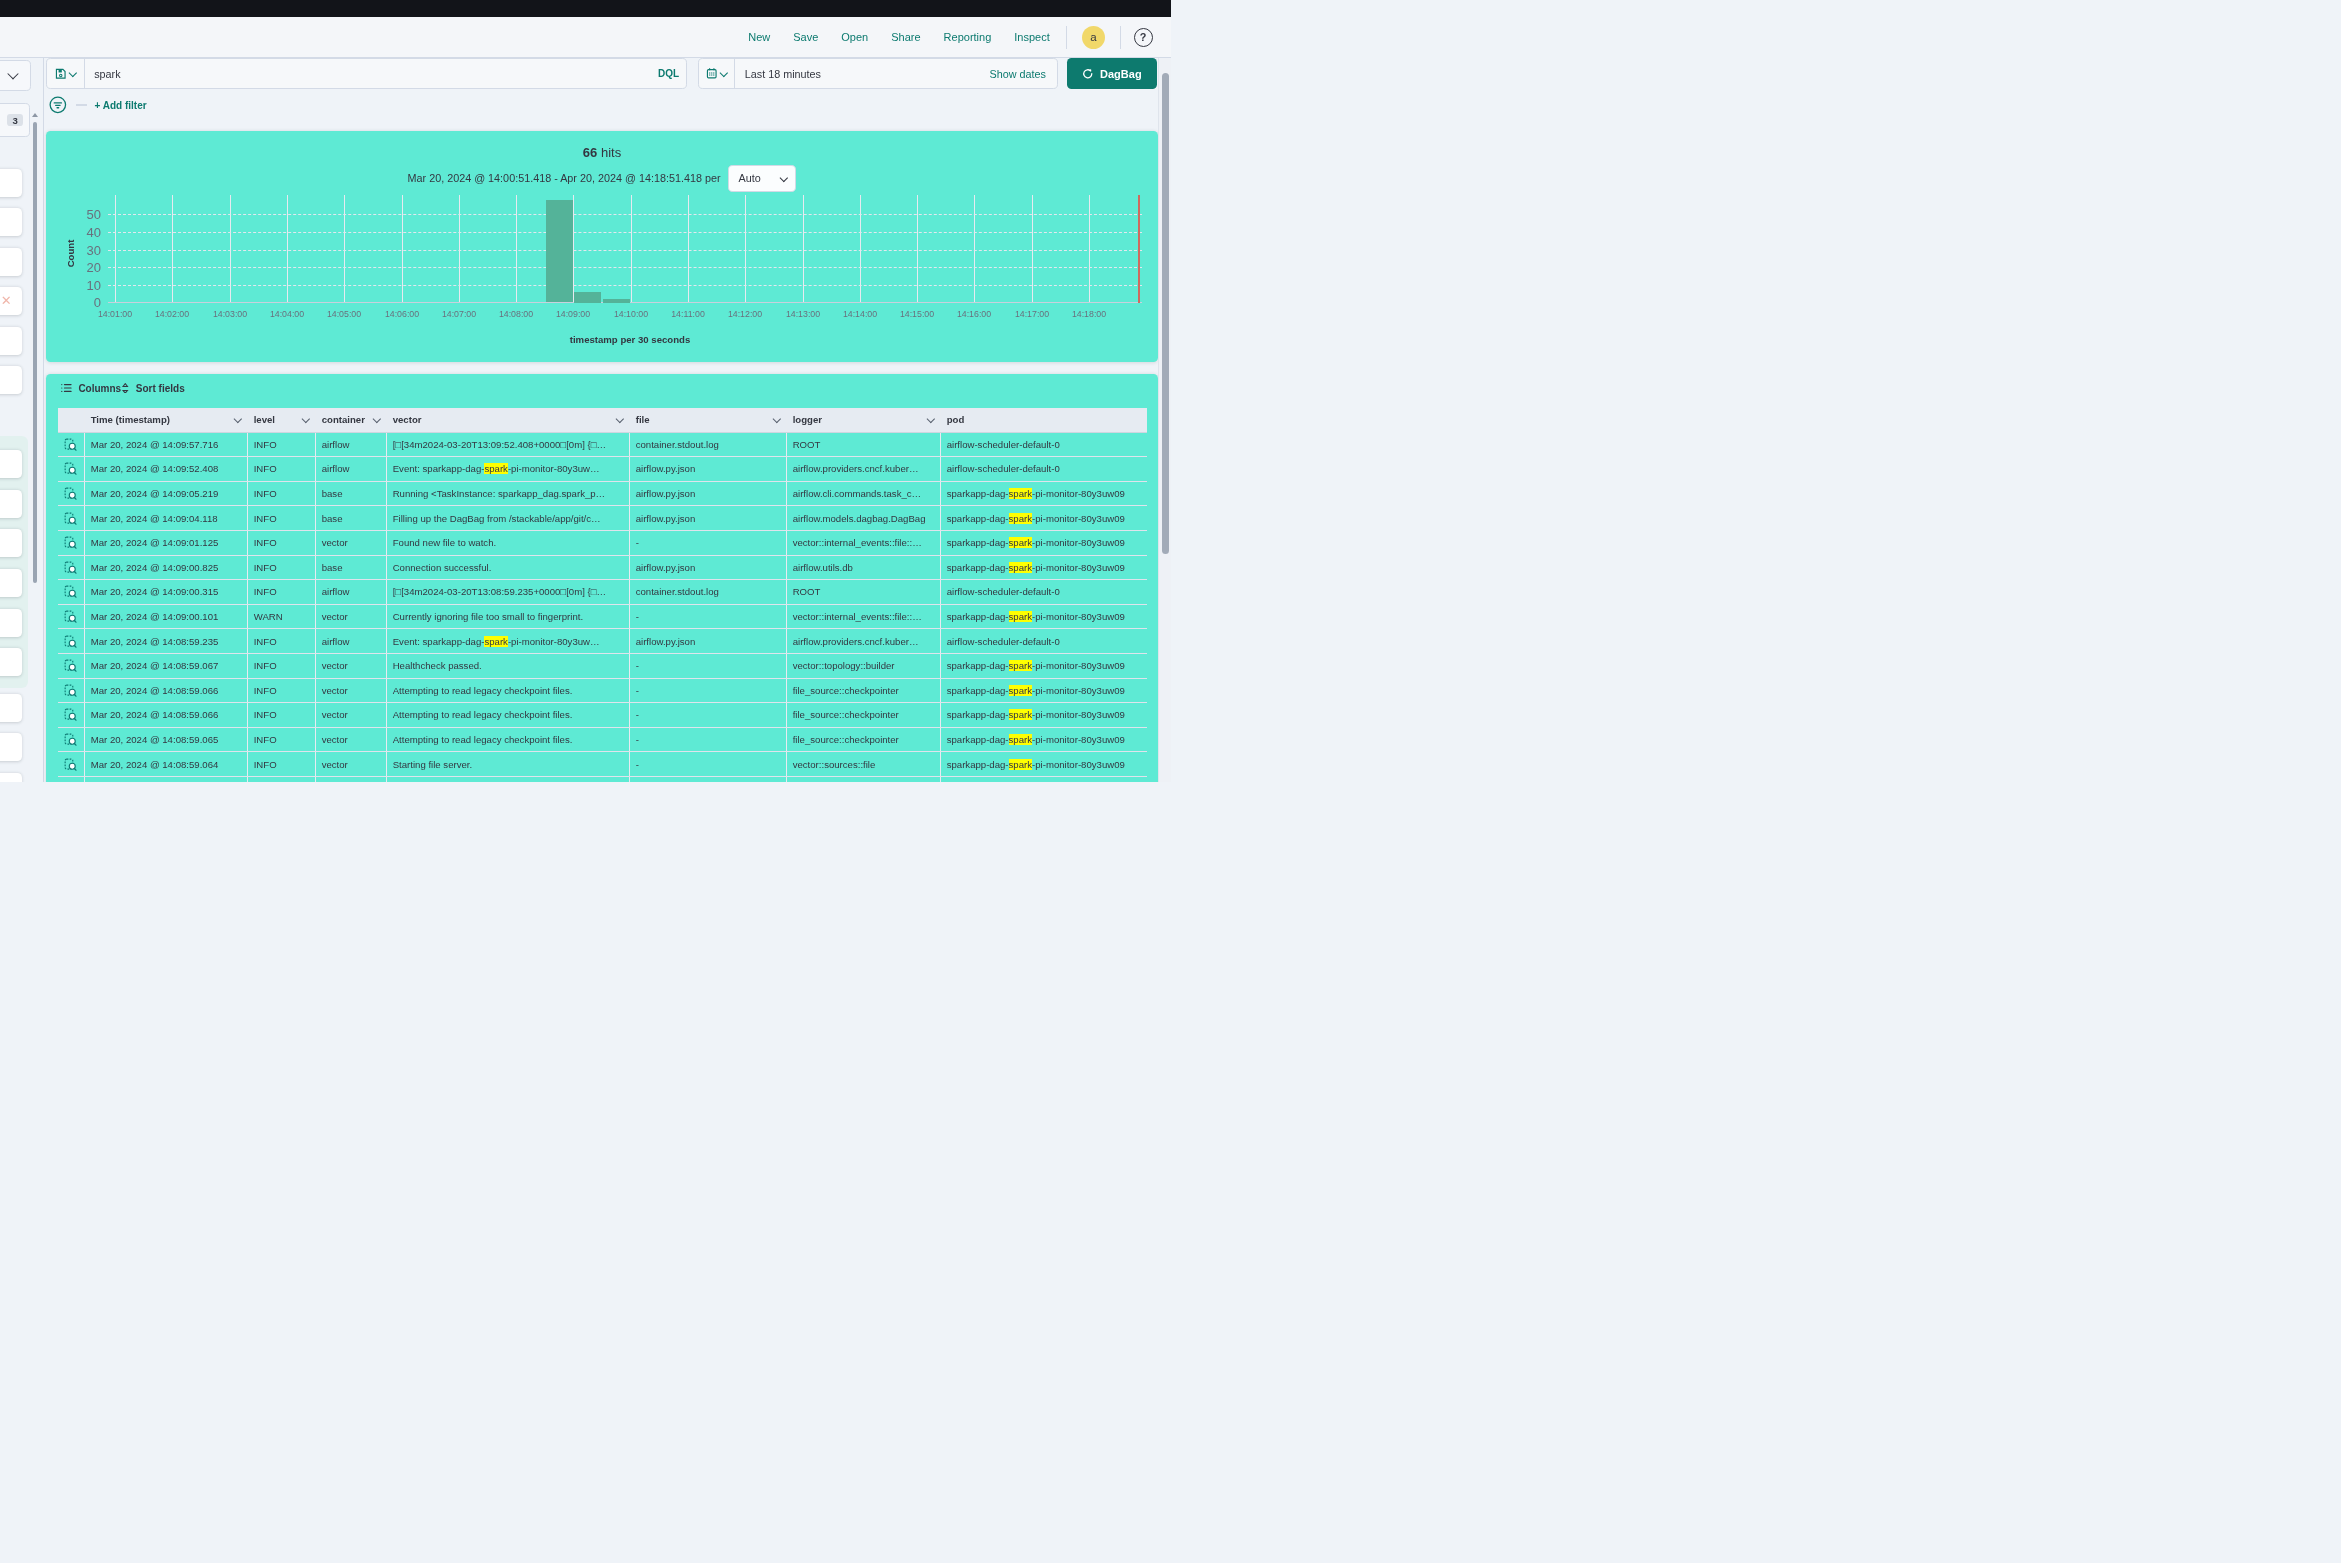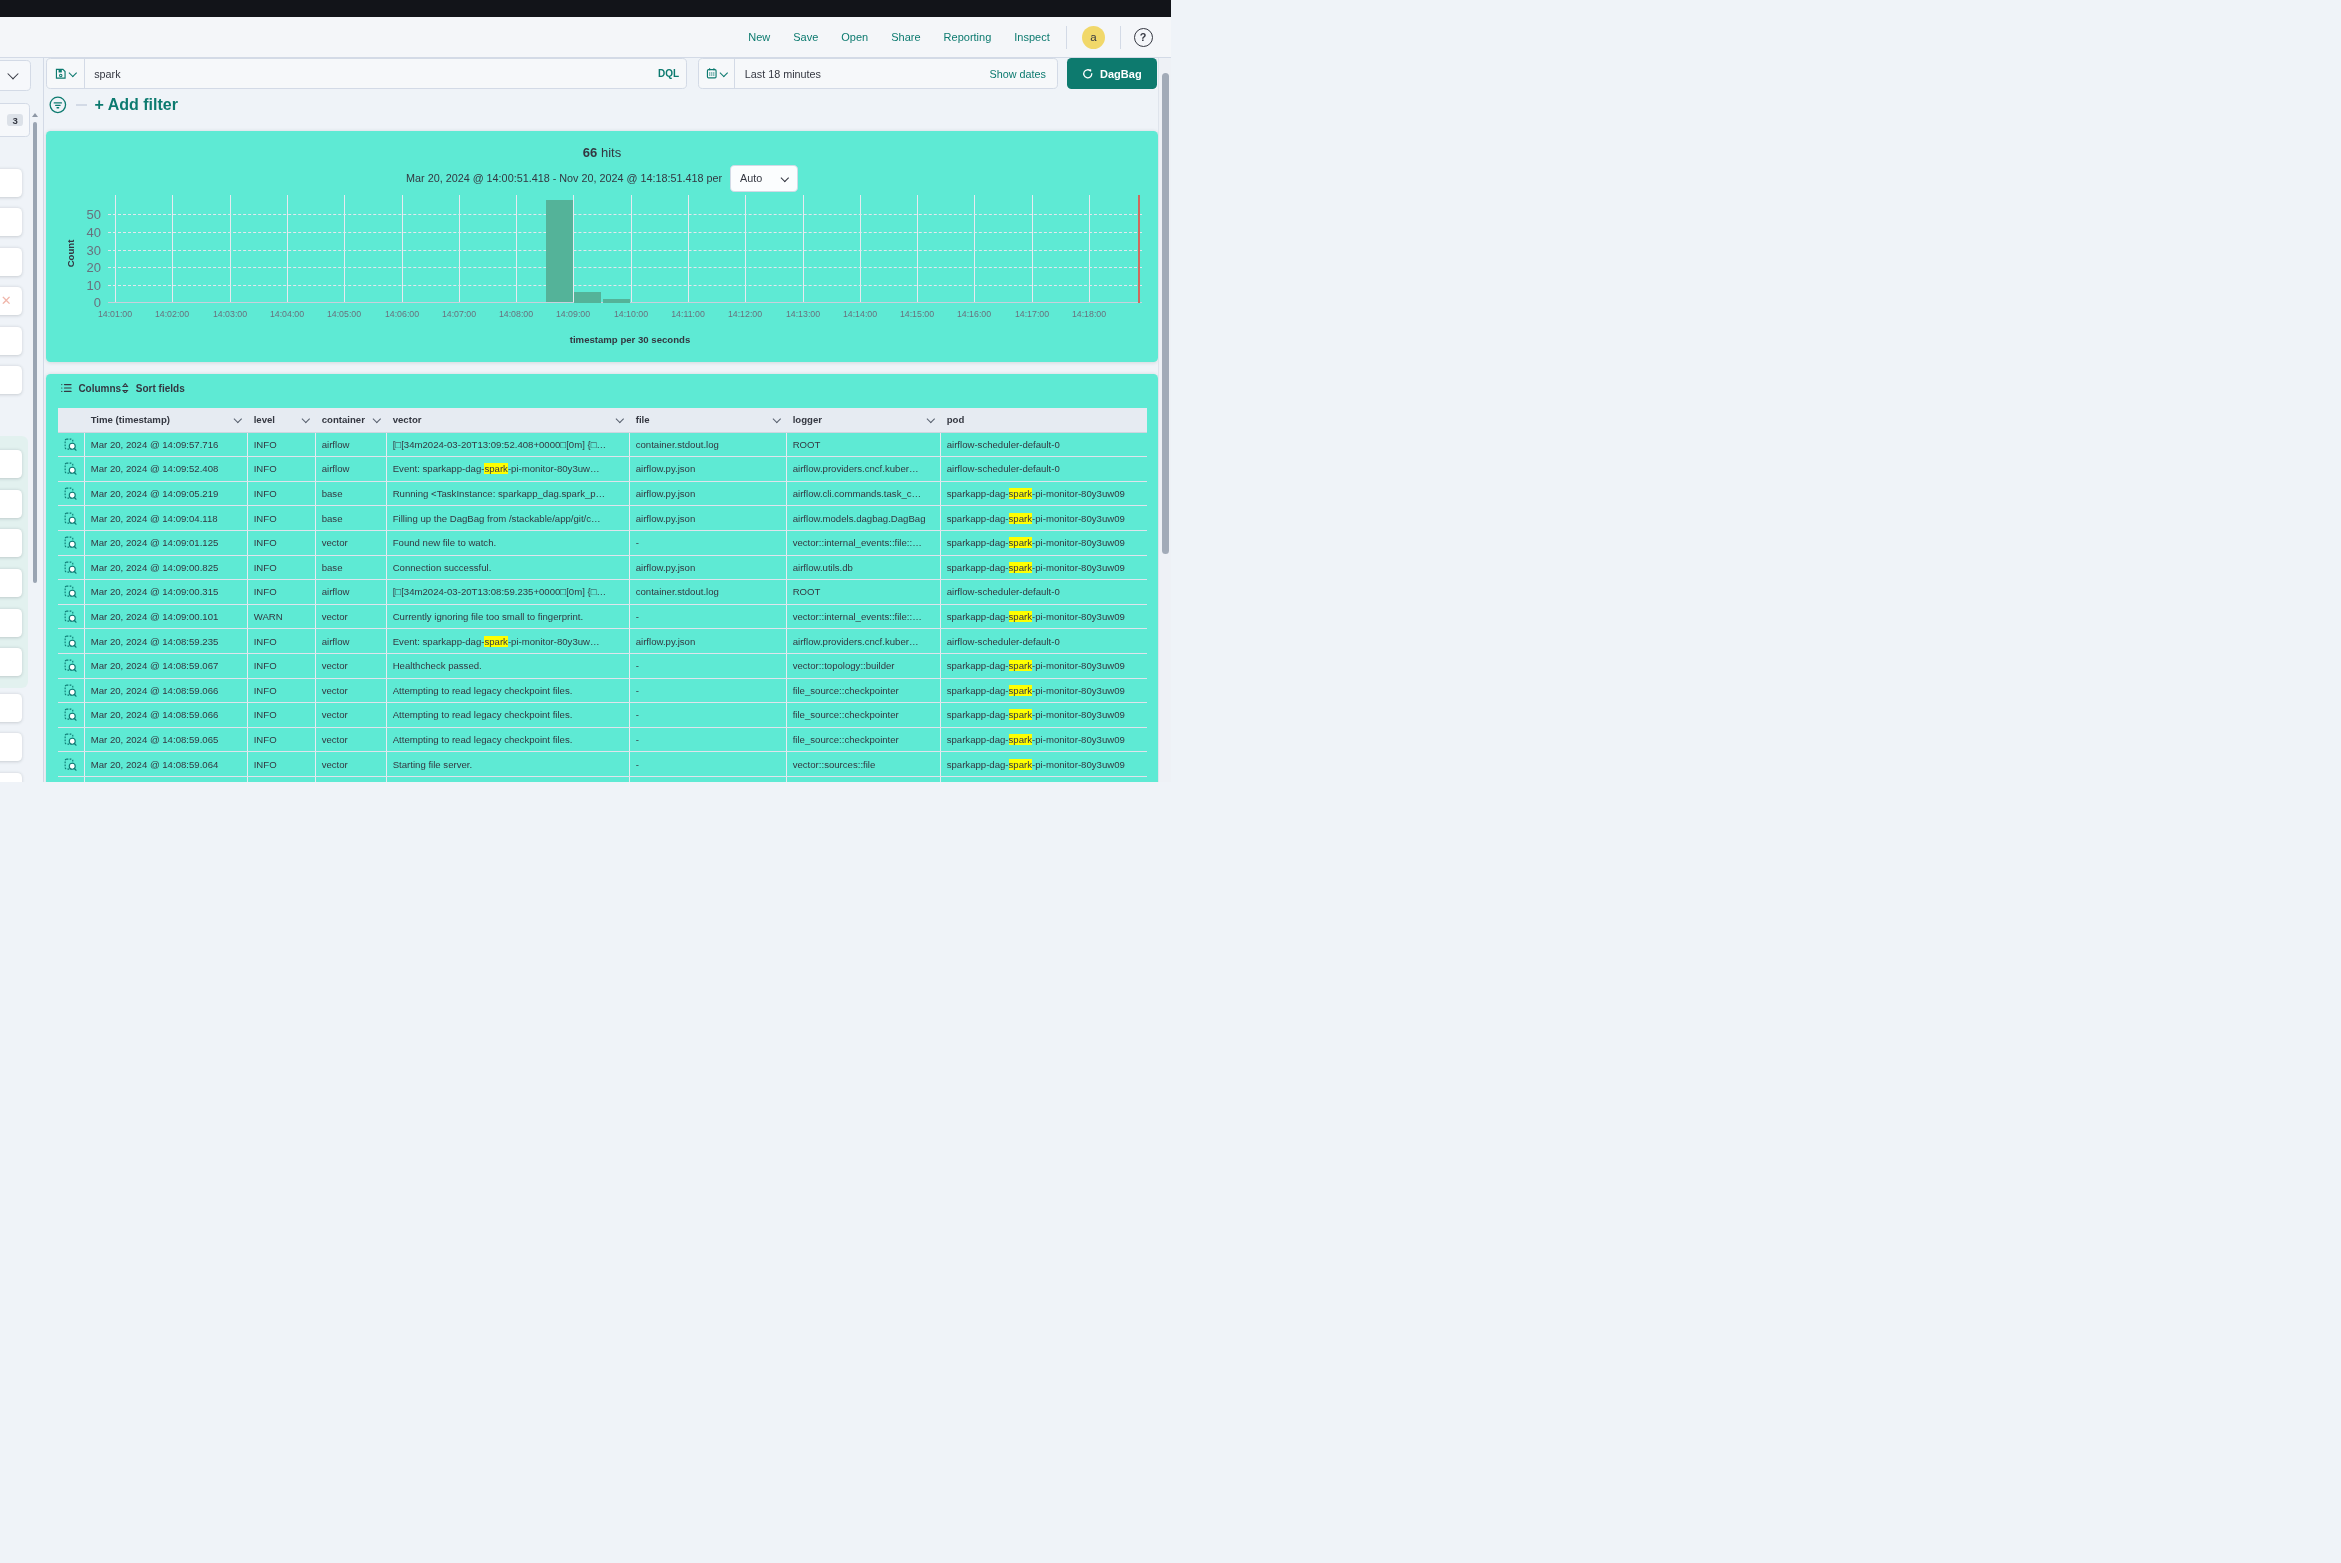--- a/index.html
+++ b/index.html
@@ -44,21 +44,21 @@
   .datetext{padding-left:10px;font-size:10.8px;color:#343741;flex:1;}
   .showdates{padding-right:10.8px;font-size:10.8px;color:#0c7a6f;cursor:pointer;white-space:nowrap;}
   .refreshbtn{flex:0 0 90px;margin-left:9.2px;background:#0d7a6e;border:none;border-radius:4.6px;color:#fff;
     display:flex;align-items:center;justify-content:center;gap:6.2px;font-size:11px;font-weight:bold;cursor:pointer;
     font-family:inherit;}
   .chev{display:inline-block;width:4.6px;height:4.6px;border-right:1.2px solid currentColor;border-bottom:1.2px solid currentColor;
     transform:rotate(45deg) translate(-0.8px,-0.8px);}
   
   .filterrow{left:46px;top:91px;width:1112px;height:28px;display:flex;align-items:center;}
   .filter-dash{width:10.8px;height:1.5px;background:#d3dae6;margin:0 7.7px 0 9.2px;}
-  .addfilter{color:#0c7a6f;font-size:16px;font-weight:bold;cursor:pointer;}
+  .addfilter{color:#0c7a6f;font-size:10px;font-weight:bold;cursor:pointer;}
   
   .panel{position:absolute;background:#5eead4;border-radius:4.6px;box-shadow:0 0.8px 3.8px rgba(31,38,51,.12);text-decoration:underline;}
   .panel-chart{left:46px;top:131px;width:1112px;height:231px;}
   .panel-table{left:46px;top:374px;width:1112px;height:446px;}
   
   .hits-line{position:absolute;top:14px;left:0;width:100%;text-align:center;font-size:13px;color:#343741;}
   .hits-line b{font-weight:bold;}
   .range-line{position:absolute;top:34px;left:0;width:100%;display:flex;align-items:center;justify-content:center;gap:7.7px;
     font-size:10.8px;color:#343741;}
   .interval-select{height:24.6px;background:#fbfdfe;border:0.8px solid #d3dae6;border-radius:4.6px;display:flex;align-items:center;
@@ -194,21 +194,21 @@
   </svg>
   <div class="filter-dash"></div>
   <span class="addfilter">+ Add filter</span>
 </div>
 
 <div class="panel panel-chart">
   <div class="hits-line">
     <b>66</b><span> hits</span>
   </div>
   <div class="range-line">
-    <span>Mar 20, 2024 @ 14:00:51.418 - Nov 20, 2024 @ 14:18:51.418 per</span>
+    <span>Mar 20, 2024 @ 14:00:51.418 - Apr 20, 2024 @ 14:18:51.418 per</span>
     <span class="interval-select">
       <span>Auto</span>
       <span class="chev" style="color:#343741;"></span>
     </span>
   </div>
   <div class="hplot" id="hplot">
       <div class="gridv" style="left:69px;top:64px;height:108px;"></div>
       <div class="xtick" style="left:69px;top:178px;">14:01:00</div>
       <div class="gridv" style="left:126px;top:64px;height:108px;"></div>
       <div class="xtick" style="left:126px;top:178px;">14:02:00</div>

